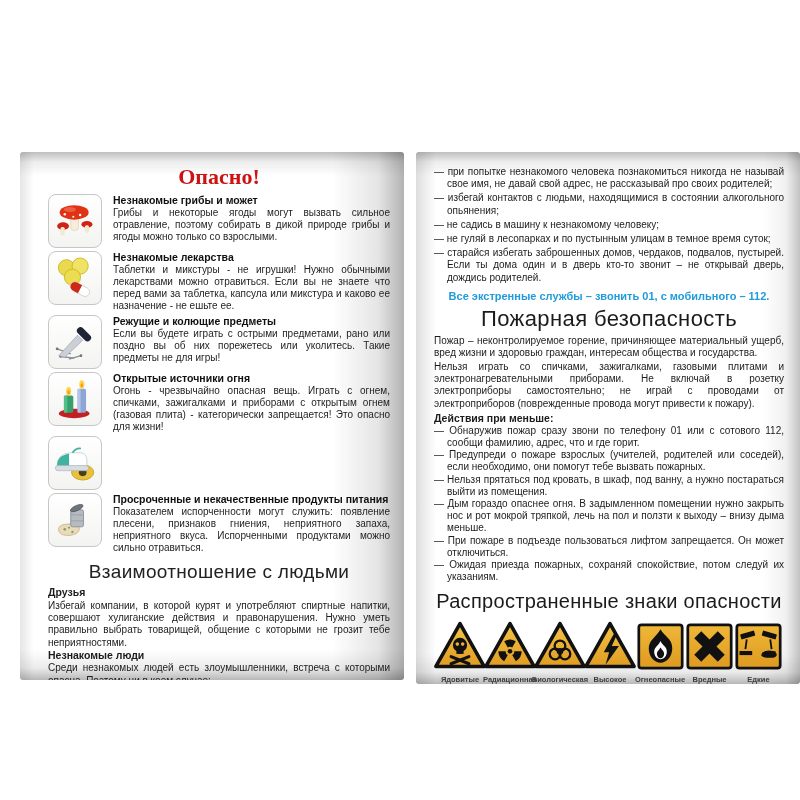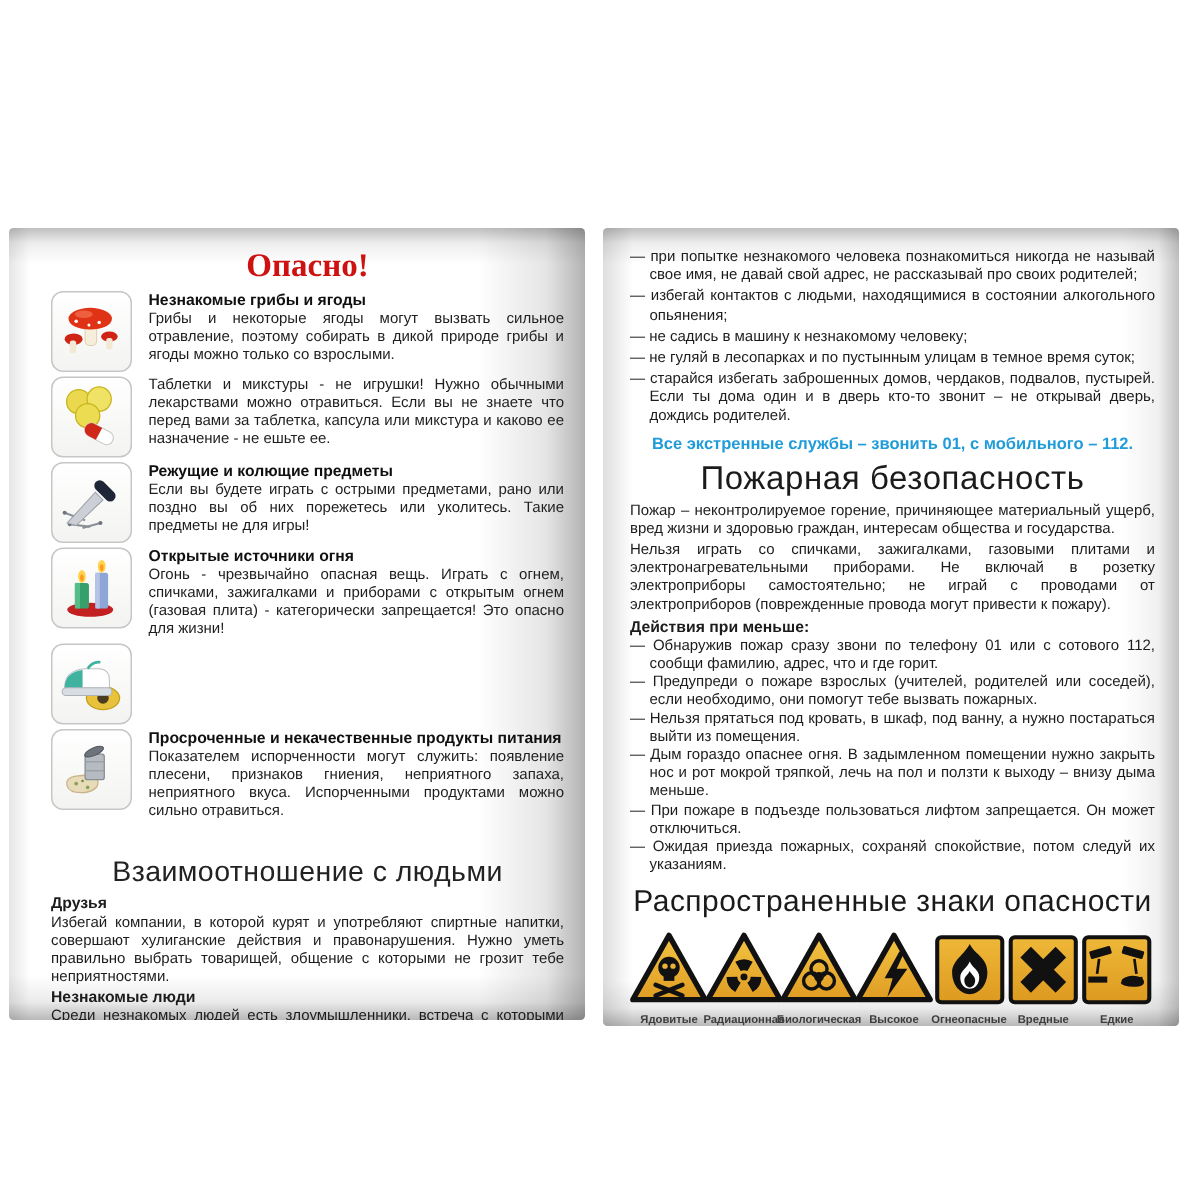--- a/index.html
+++ b/index.html
@@ -1,20 +1,20 @@
 <!DOCTYPE html>
 <html><head>
 <meta charset="utf-8">
 <style>
   html,body{margin:0;padding:0;}
   body{
     width:800px;height:800px;position:relative;background:#ffffff;
     font-family:"Liberation Sans",sans-serif;color:#1c1c1c;
   }
-  .spread{position:absolute;top:152px;left:6px;width:780px;height:518px;display:flex;}
+  .spread{position:absolute;top:152px;left:20px;width:780px;height:518px;display:flex;}
   .page{
     width:384px;height:518px;position:relative;border-radius:3px;overflow:hidden;
     background:
       linear-gradient(180deg, rgba(0,0,0,.25) 0px, rgba(0,0,0,.07) 10px, rgba(0,0,0,0) 24px),
       linear-gradient(0deg,   rgba(0,0,0,.28) 0px, rgba(0,0,0,.08) 12px, rgba(0,0,0,0) 30px),
       #ffffff;
   }
   .page-left{
     margin-right:12px;
     background:
@@ -40,21 +40,21 @@
   }
   .section{display:flex;margin-bottom:3px;}
   .icon-box{
     flex:0 0 52px;width:52px;height:52px;border:1px solid #c6c6c6;border-radius:8px;
     background:linear-gradient(180deg,#ffffff,#f3f3f1);margin-right:11px;
     display:flex;align-items:center;justify-content:center;
   }
   .sec-body{flex:1;}
   .sec-h{font-size:10.5px;font-weight:bold;line-height:1.25;color:#101010;}
   .sec-t{font-size:10px;line-height:1.2;text-align:justify;color:#1e1e1e;}
-  .people-title{font-size:19px;text-align:center;color:#222;margin:24px 0 3px 0;font-weight:normal;letter-spacing:.3px;}
+  .people-title{font-size:19px;text-align:center;color:#222;margin:7px 0 3px 0;font-weight:normal;letter-spacing:.3px;}
   .plain-h{font-size:10.5px;font-weight:bold;line-height:1.3;}
   .plain-t{font-size:10px;line-height:1.22;text-align:justify;}
   .hang{padding-left:13px;text-indent:-13px;text-align:justify;font-size:10px;line-height:1.22;}
   .r-bullets .hang{margin-bottom:2px;}
   .emergency{color:#1f9cd9;font-weight:bold;font-size:11px;text-align:center;margin:6px 0 4px 0;}
   .fire-title{font-size:22px;text-align:center;font-weight:normal;color:#1b1b1b;margin:0 0 3px 0;letter-spacing:.4px;}
   .fire-p{font-size:10px;line-height:1.22;text-align:justify;margin-bottom:2px;}
   .fire-p b{font-weight:normal;}
   .actions-h{font-size:10.5px;font-weight:bold;margin:1px 0;}
   .signs-title{font-size:20px;text-align:center;font-weight:normal;color:#1b1b1b;margin:7px 0 5px 0;letter-spacing:.3px;}
@@ -80,38 +80,39 @@
             <rect x="38.5" y="32" width="5" height="9" rx="2" fill="#f2e8d4"></rect>
           <rect x="22" y="20" width="9" height="18" rx="3.5" fill="#f6eeda" stroke="#ddcfae" stroke-width="0.8"></rect>
           <ellipse cx="26" cy="17" rx="17" ry="8.5" fill="#e03214"></ellipse>
           <ellipse cx="21" cy="13.5" rx="7" ry="3" fill="#f06a4a" opacity="0.8"></ellipse>
           <circle cx="15" cy="19" r="1.4" fill="#fff"></circle>
             <circle cx="33" cy="20" r="1.4" fill="#fff"></circle>
             <circle cx="25" cy="22" r="1.2" fill="#fff"></circle>
         </svg>
       </div>
       <div class="sec-body">
-        <div class="sec-h">Незнакомые грибы и ягоды</div>
+        <div class="sec-h">Незнакомые грибы и может</div>
         <div class="sec-t">Грибы и некоторые ягоды могут вызвать сильное отравление, поэтому собирать в дикой природе грибы и ягоды можно только со взрослыми.</div>
       </div>
     </div>
 
     <div class="section">
       <div class="icon-box">
         <svg width="46" height="46" viewBox="0 0 54 54">
           <circle cx="17" cy="15" r="9.5" fill="#ead94e" stroke="#c9b51e" stroke-width="1"></circle>
           <circle cx="33" cy="13" r="9.5" fill="#f0e264" stroke="#c9b51e" stroke-width="1"></circle>
           <circle cx="24" cy="26" r="9.5" fill="#ecdc52" stroke="#c9b51e" stroke-width="1"></circle>
           <g transform="rotate(28 33 40)">
             <rect x="21" y="35" width="24" height="10.5" rx="5.2" fill="#ffffff" stroke="#c8c8c8" stroke-width="0.8"></rect>
             <path d="M21 40.2 a5.2 5.2 0 0 1 5.2 -5.2 h6.8 v10.5 h-6.8 a5.2 5.2 0 0 1 -5.2 -5.3 Z" fill="#d02818"></path>
           </g>
         </svg>
       </div>
       <div class="sec-body">
+        <div class="sec-h">Незнакомые лекарства</div>
         <div class="sec-t">Таблетки и микстуры - не игрушки! Нужно обычными лекарствами можно отравиться. Если вы не знаете что перед вами за таблетка, капсула или микстура и каково ее назначение - не ешьте ее.</div>
       </div>
     </div>
 
     <div class="section">
       <div class="icon-box">
         <svg width="46" height="46" viewBox="0 0 54 54">
           <g stroke="#8a8f96" stroke-width="1.6">
             <line x1="6" y1="35" x2="22" y2="41"></line>
               <line x1="10" y1="44" x2="26" y2="46"></line>

